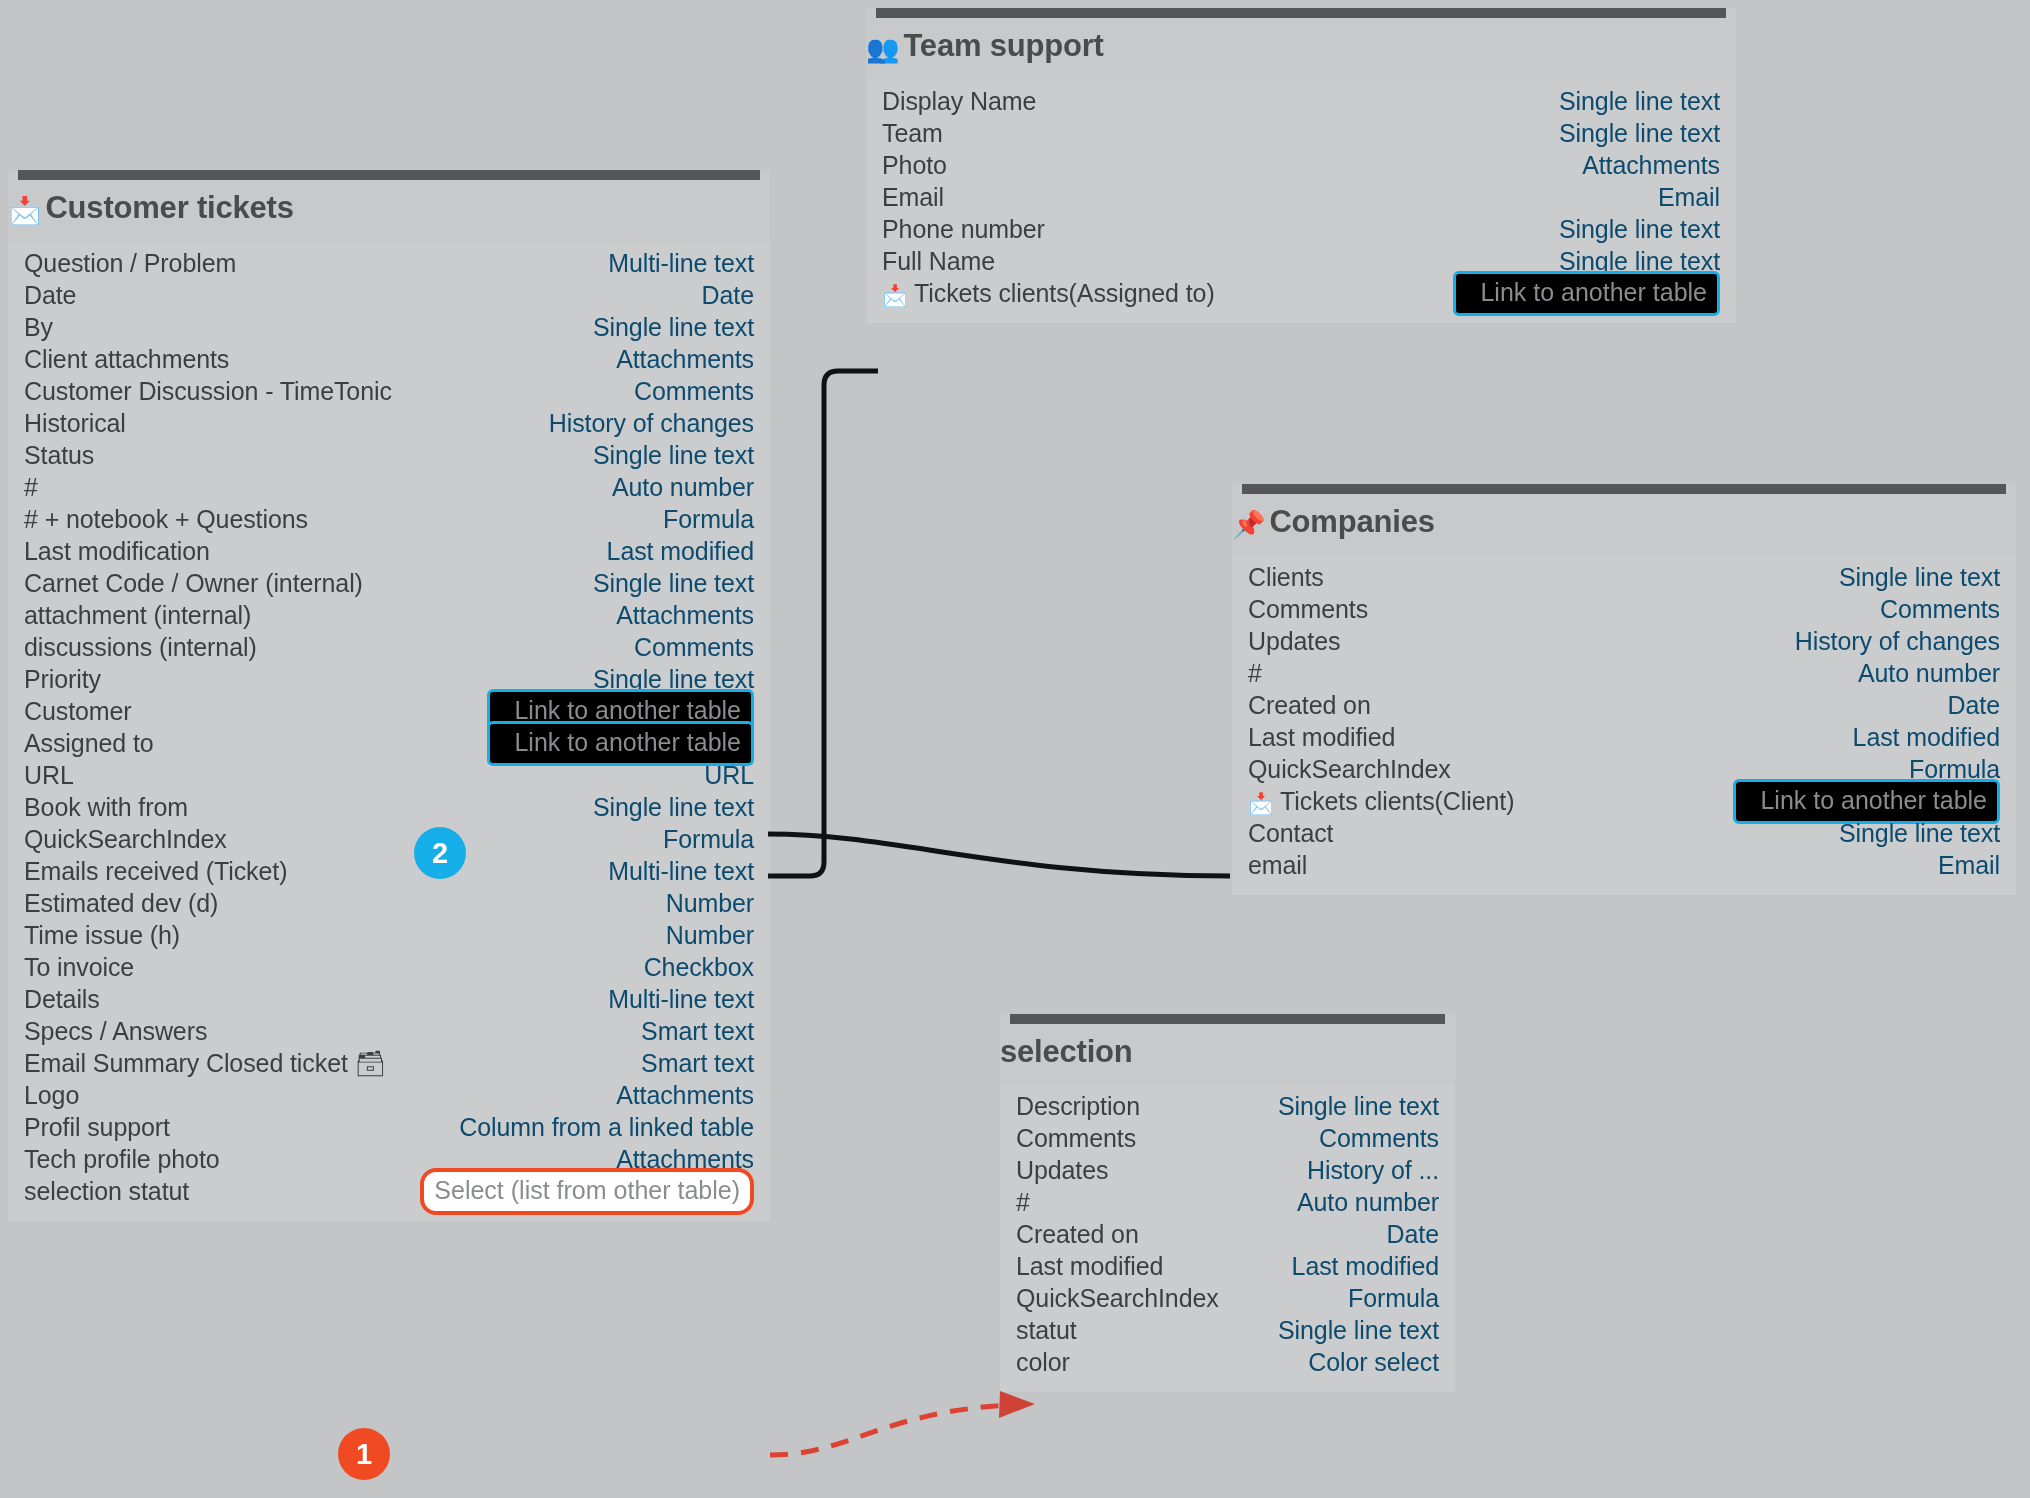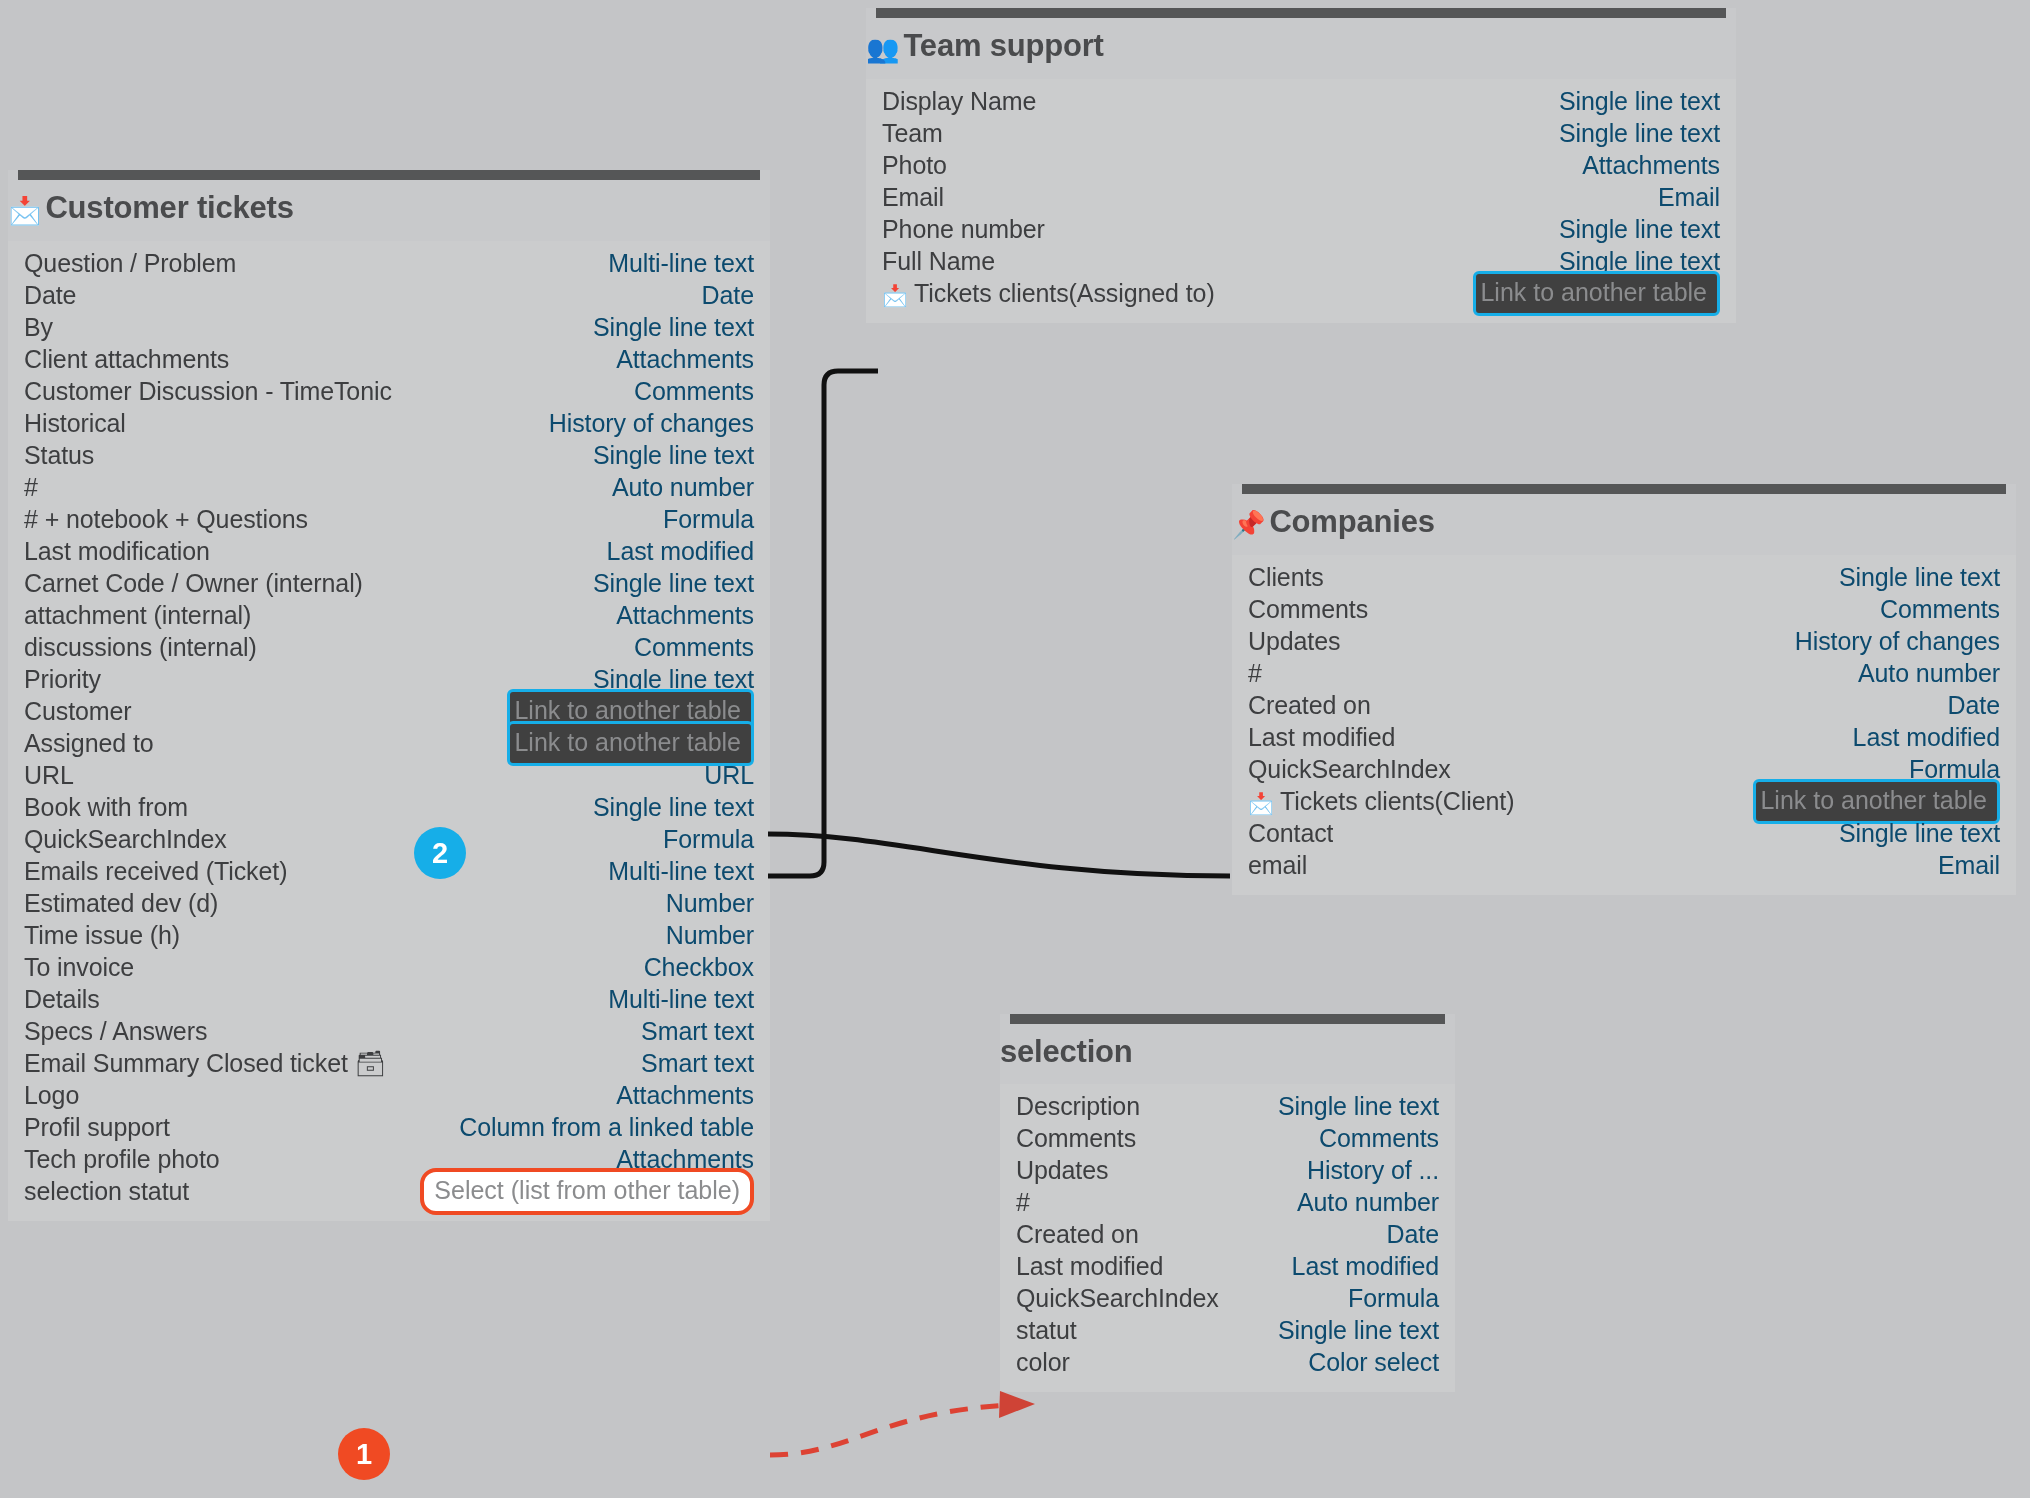--- a/index.html
+++ b/index.html
@@ -73,27 +73,27 @@
   .field-type {
     font-size: 25px;
     color: #0c4a6e;
     letter-spacing: -0.1px;
     margin-left: 18px;
   }
 
   
   .link-box {
     display: inline-block;
-    background: #404040;
+    background: #000000;
     border: 3px solid #16aee8;
     border-radius: 6px;
     color: #8b8c8e;
     font-size: 25px;
     line-height: 1;
-    padding: 6px 10px 8px 4px;
+    padding: 6px 10px 8px 24px;
     box-sizing: border-box;
     white-space: nowrap;
   }
   .select-box {
     display: inline-block;
     background: #ffffff;
     border: 4px solid #f04a23;
     border-radius: 16px;
     color: #8b8c8e;
     font-size: 25px;

